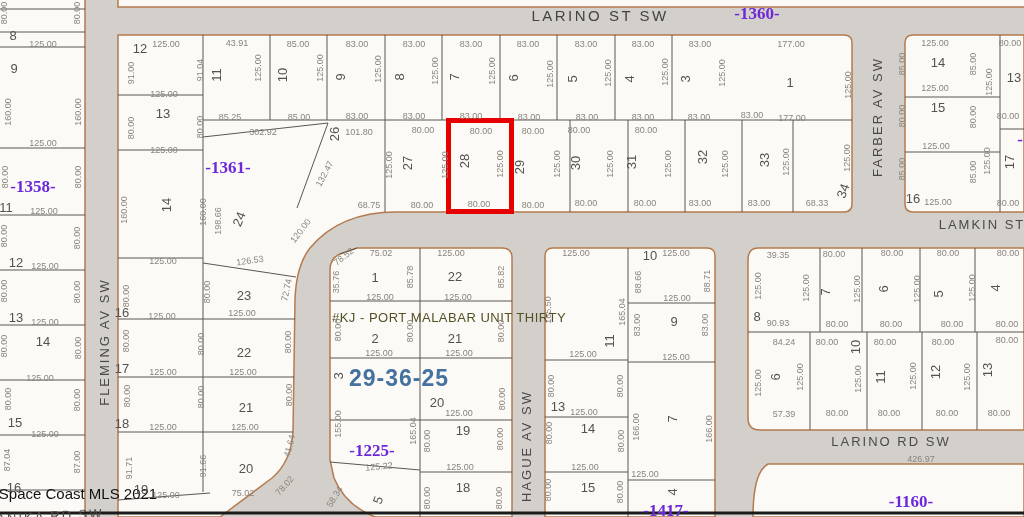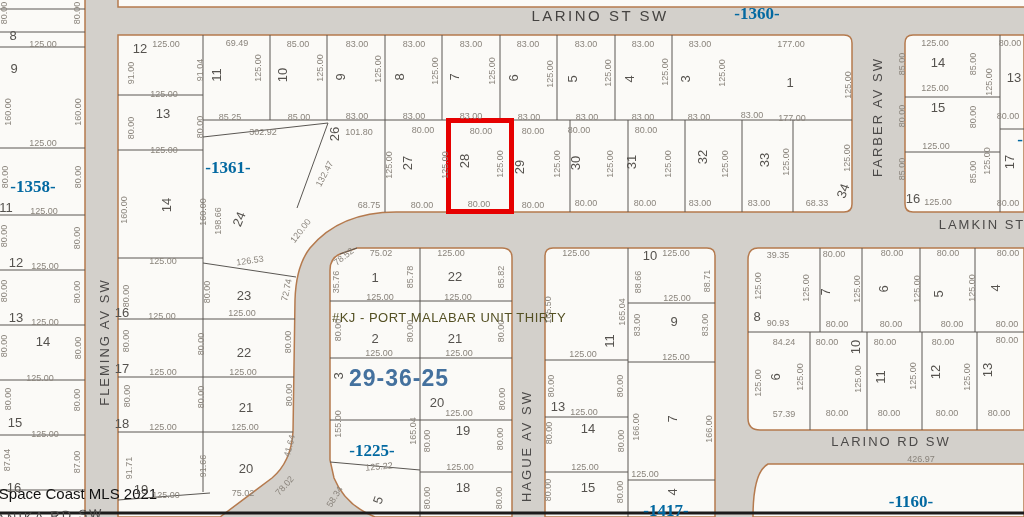--- a/index.html
+++ b/index.html
@@ -6,21 +6,21 @@
   #map{
     position:relative;width:1024px;height:517px;overflow:hidden;
     background:#d3d0cb;font-family:"Liberation Sans",sans-serif;
   }
   #plat-lines{position:absolute;left:0;top:0;}
   .lbl{position:absolute;white-space:nowrap;line-height:1;transform-origin:center;}
   .d {font-size:9px;color:#8a847c;}
   .l {font-size:13px;color:#55524e;}
   .s {font-size:13px;color:#4b4948;letter-spacing:2px;}
   .s1{font-size:15px;color:#454341;letter-spacing:2.5px;}
-  .b {font-size:17px;color:#0369a1;font-weight:bold;font-family:"Liberation Serif",serif;}
+  .b {font-size:17px;color:#6d28d9;font-weight:bold;font-family:"Liberation Serif",serif;}
   .q {font-size:23px;color:#44719e;font-weight:bold;letter-spacing:1px;}
   .u {font-size:13px;color:#545023;letter-spacing:.5px;margin-left:48px;}
   .w {font-size:15px;color:#111;}
   #highlight-box{
     position:absolute;left:446px;top:118px;width:68px;height:96px;
     border:5px solid #e60000;box-sizing:border-box;background:transparent;
   }
 </style>
 </head>
 <body>
@@ -158,21 +158,21 @@
       <span class="lbl d" style="left: 289px; top: 395px; transform: translate(-50%, -50%) rotate(-90deg);">80.00</span>
       <span class="lbl d" style="left: 245px; top: 427px; transform: translate(-50%, -50%);">125.00</span>
       <span class="lbl d" style="left: 129px; top: 468px; transform: translate(-50%, -50%) rotate(-90deg);">91.71</span>
       <span class="lbl d" style="left: 203px; top: 466px; transform: translate(-50%, -50%) rotate(-90deg);">91.66</span>
       <span class="lbl l" style="left: 141px; top: 489px; transform: translate(-50%, -50%);">19</span>
       <span class="lbl d" style="left: 166px; top: 495px; transform: translate(-50%, -50%);">125.00</span>
       <span class="lbl l" style="left: 246px; top: 468px; transform: translate(-50%, -50%);">20</span>
       <span class="lbl d" style="left: 290px; top: 446px; transform: translate(-50%, -50%) rotate(-75deg);">41.64</span>
       <span class="lbl d" style="left: 243px; top: 493px; transform: translate(-50%, -50%);">75.02</span>
       <span class="lbl d" style="left: 285px; top: 486px; transform: translate(-50%, -50%) rotate(-48deg);">78.02</span>
-      <span class="lbl d" style="left: 237px; top: 43px; transform: translate(-50%, -50%);">69.49</span>
+      <span class="lbl d" style="left: 237px; top: 43px; transform: translate(-50%, -50%);">43.91</span>
       <span class="lbl l" style="left: 216px; top: 75px; transform: translate(-50%, -50%) rotate(-90deg);">11</span>
       <span class="lbl d" style="left: 258px; top: 68px; transform: translate(-50%, -50%) rotate(-90deg);">125.00</span>
       <span class="lbl d" style="left: 230px; top: 117px; transform: translate(-50%, -50%);">85.25</span>
       <span class="lbl d" style="left: 298px; top: 44px; transform: translate(-50%, -50%);">85.00</span>
       <span class="lbl l" style="left: 282px; top: 75px; transform: translate(-50%, -50%) rotate(-90deg);">10</span>
       <span class="lbl d" style="left: 320px; top: 68px; transform: translate(-50%, -50%) rotate(-90deg);">125.00</span>
       <span class="lbl d" style="left: 299px; top: 117px; transform: translate(-50%, -50%);">85.00</span>
       <span class="lbl d" style="left: 357px; top: 44px; transform: translate(-50%, -50%);">83.00</span>
       <span class="lbl l" style="left: 340px; top: 77px; transform: translate(-50%, -50%) rotate(-90deg);">9</span>
       <span class="lbl d" style="left: 378px; top: 69px; transform: translate(-50%, -50%) rotate(-90deg);">125.00</span>

